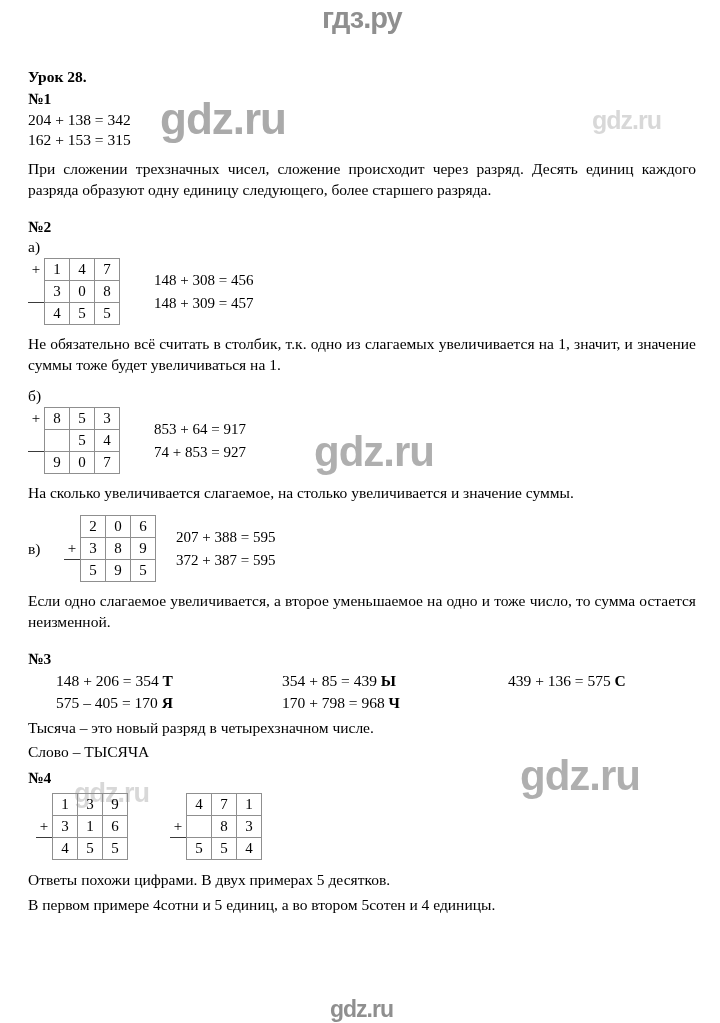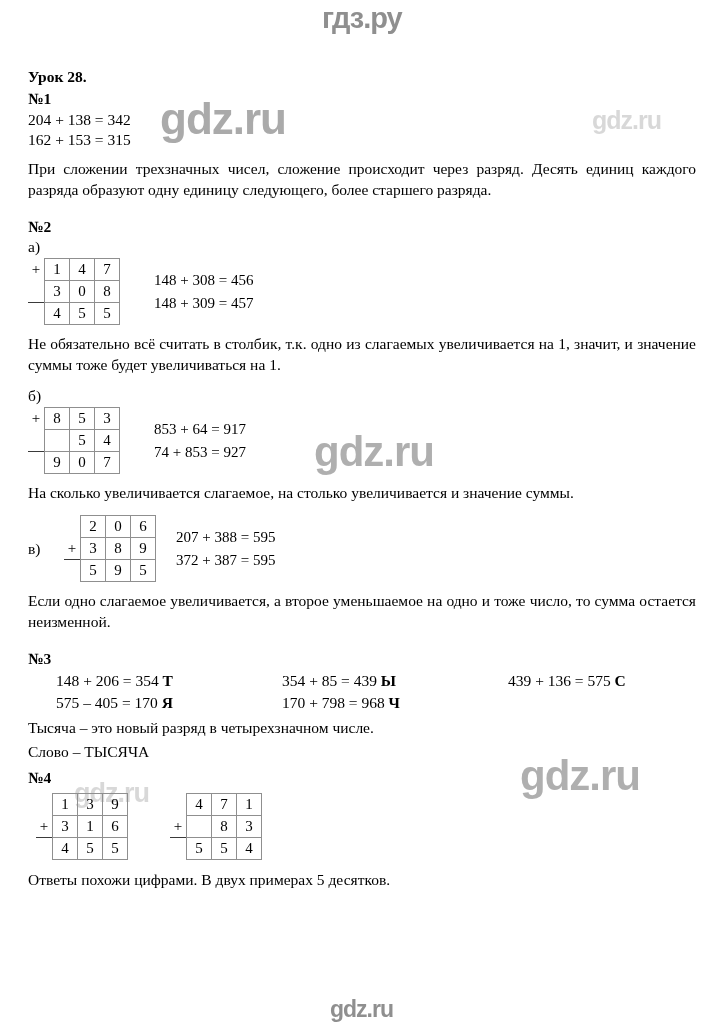--- a/index.html
+++ b/index.html
@@ -250,15 +250,16 @@
             <td class="plus"></td>
             <td>5</td>
             <td>5</td>
             <td>4</td>
           </tr>
         </tbody>
           </table>
       </div>
     </div>
     <div class="para-narrow" style="margin-top:9px;">Ответы похожи цифрами. В двух примерах 5 десятков.</div>
+    <div class="para-narrow" style="margin-top:4px;">В первом примере 4сотни и 5 единиц, а во втором 5сотен и 4 единицы.</div>
 
   </div>
 </div>
 
 </body></html>

